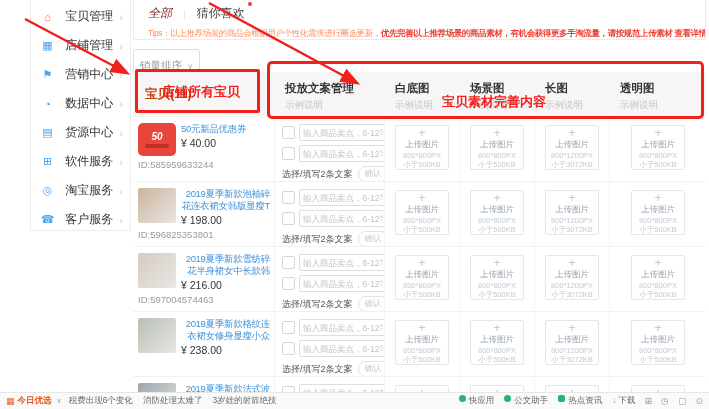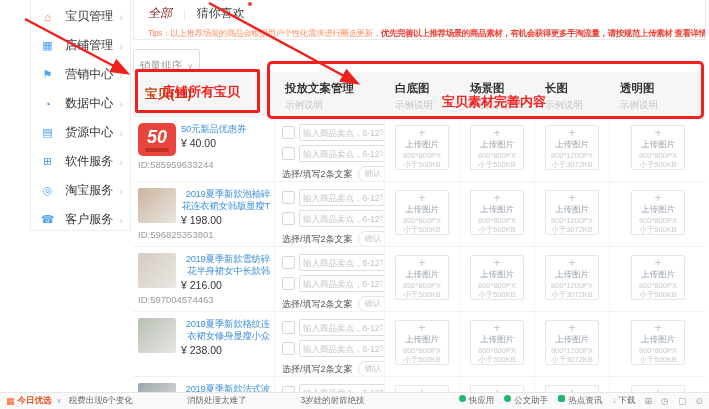--- a/index.html
+++ b/index.html
@@ -43,21 +43,21 @@
 
   .row{height:64px;border-bottom:1px solid #f1f1f1;}
   .cell{border-right:1px solid #f5f5f5;position:relative;box-sizing:border-box;overflow:hidden;}
   .cell:last-child{border-right:none;}
 
   .prod{padding:6px 4px 0 5px;}
   .prod-top{display:flex;}
   .thumb{width:38px;height:35px;border-radius:2px;flex:none;}
   .coupon{width:38px;height:33px;background:#e8453c;border-radius:5px;color:#fff;display:flex;flex-direction:column;
     align-items:center;justify-content:center;font-weight:bold;flex:none;}
-  .coupon-num{font-size:18px;font-style:italic;line-height:1;}
+  .coupon-num{font-size:10px;font-style:italic;line-height:1;}
   .coupon-bar{width:24px;height:4px;background:#c22f27;border-radius:2px;margin-top:2px;}
   .prod-info{margin-left:5px;min-width:0;}
   .prod-title{font-size:9.5px;letter-spacing:-0.3px;color:#4192d9;line-height:12px;max-height:24px;overflow:hidden;cursor:pointer;text-align:right;}
   .prod-price{font-size:10.5px;color:#333;margin-top:2px;}
   .prod-id{font-size:9.5px;color:#9b9b9b;margin-top:3px;white-space:nowrap;}
 
   .copy{padding:7px 4px 0 7px;}
   .copy-row{display:flex;align-items:center;margin-bottom:4px;}
   .cbx{width:11px;height:11px;border:1px solid #d6d6d6;border-radius:2px;margin-right:4px;flex:none;background:#fff;cursor:pointer;}
   .copy-input{width:80px;height:15px;border:1px solid #dedede;border-radius:2px;font-size:8.5px;padding:0 3px;color:#666;
@@ -500,21 +500,21 @@
             </div>
           </div>
         </div>
     </div>
   </div>
 
   <div class="bottombar">
     <span class="bb-logoicon">▦</span>
     <span class="bb-logo">今日优选</span>
     <span class="bb-caret">∨</span>
-    <span style="display:flex;gap:44px;">
+    <span style="display:flex;">
         <span class="bb-news">税费出现6个变化</span>
         <span class="bb-news">消防处理太难了</span>
         <span class="bb-news">3岁娃的射箭绝技</span>
       </span>
     <span class="bb-right">
       <span style="display:flex;">
           <span class="bb-item">
             <span class="bb-dot"></span>
             <span>快应用</span>
           </span>

